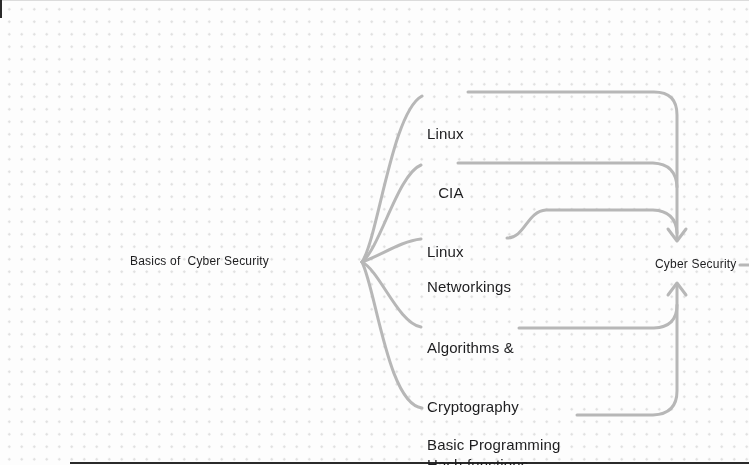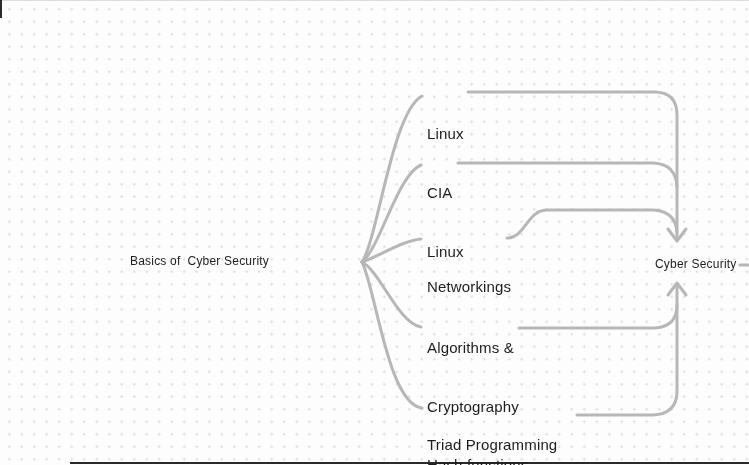--- a/index.html
+++ b/index.html
@@ -64,33 +64,33 @@
   </svg>
 
   <div class="node-label" style="left:130px;top:250px;">Basics of  Cyber Security</div>
 
   <div class="node-label" style="left:612px;top:253px;margin-left:43px;">Cyber Security</div>
 
   <div class="branch-label" style="left:427px;top:85px;">
     <div>Linux</div>
   </div>
 
-  <div class="branch-label" style="left:427px;top:144px;">
+  <div class="branch-label" style="left:427px;top:144px;text-align:right;">
     <div>CIA</div>
     <div>Linux</div>
   </div>
 
   <div class="branch-label" style="left:427px;top:238px;">
     <div>Networkings</div>
   </div>
 
   <div class="branch-label" style="left:427px;top:299px;">
     <div>Algorithms &amp;</div>
     <div>Cryptography</div>
     <div>Hash functions</div>
   </div>
 
   <div class="branch-label" style="left:427px;top:396px;">
-    <div>Triad Programming</div>
+    <div>Basic Programming</div>
     
   </div>
 
 </div>
 
 </body></html>

